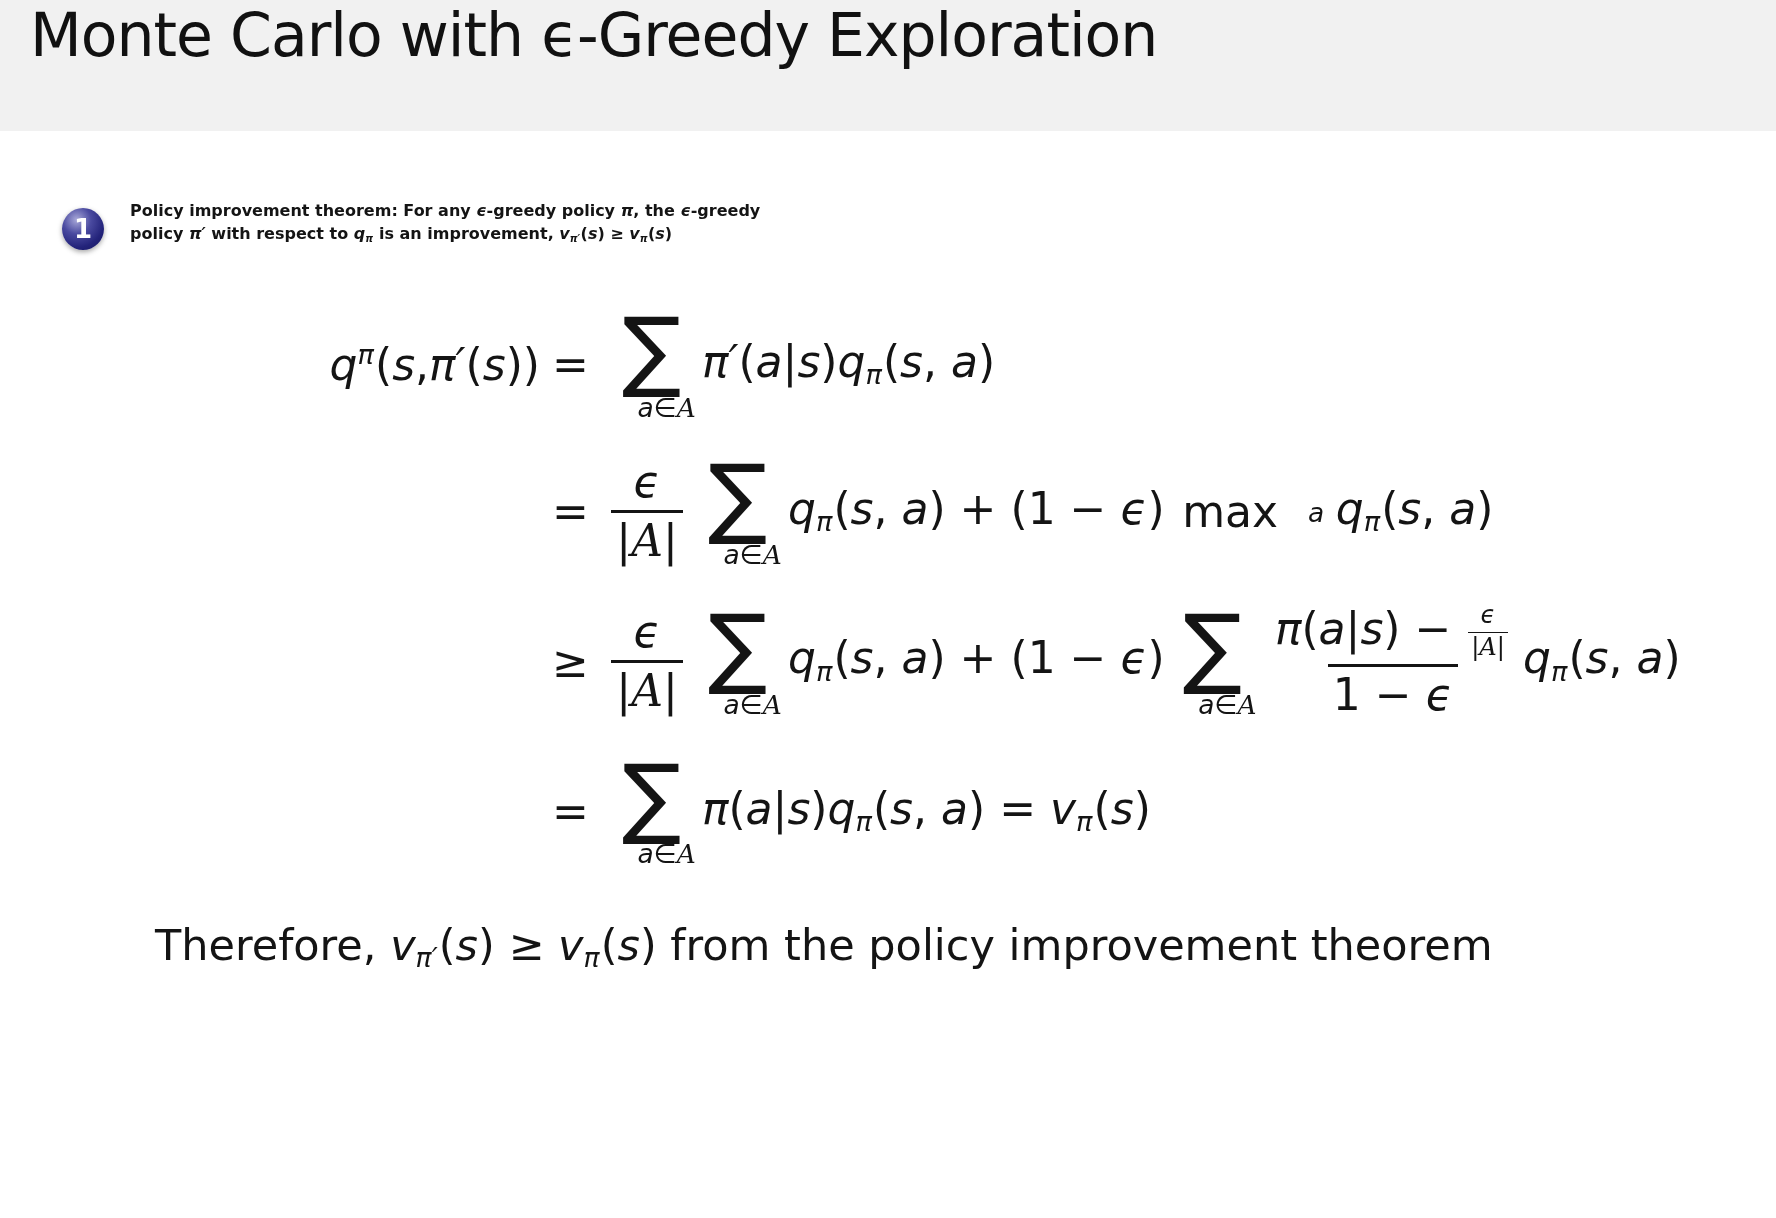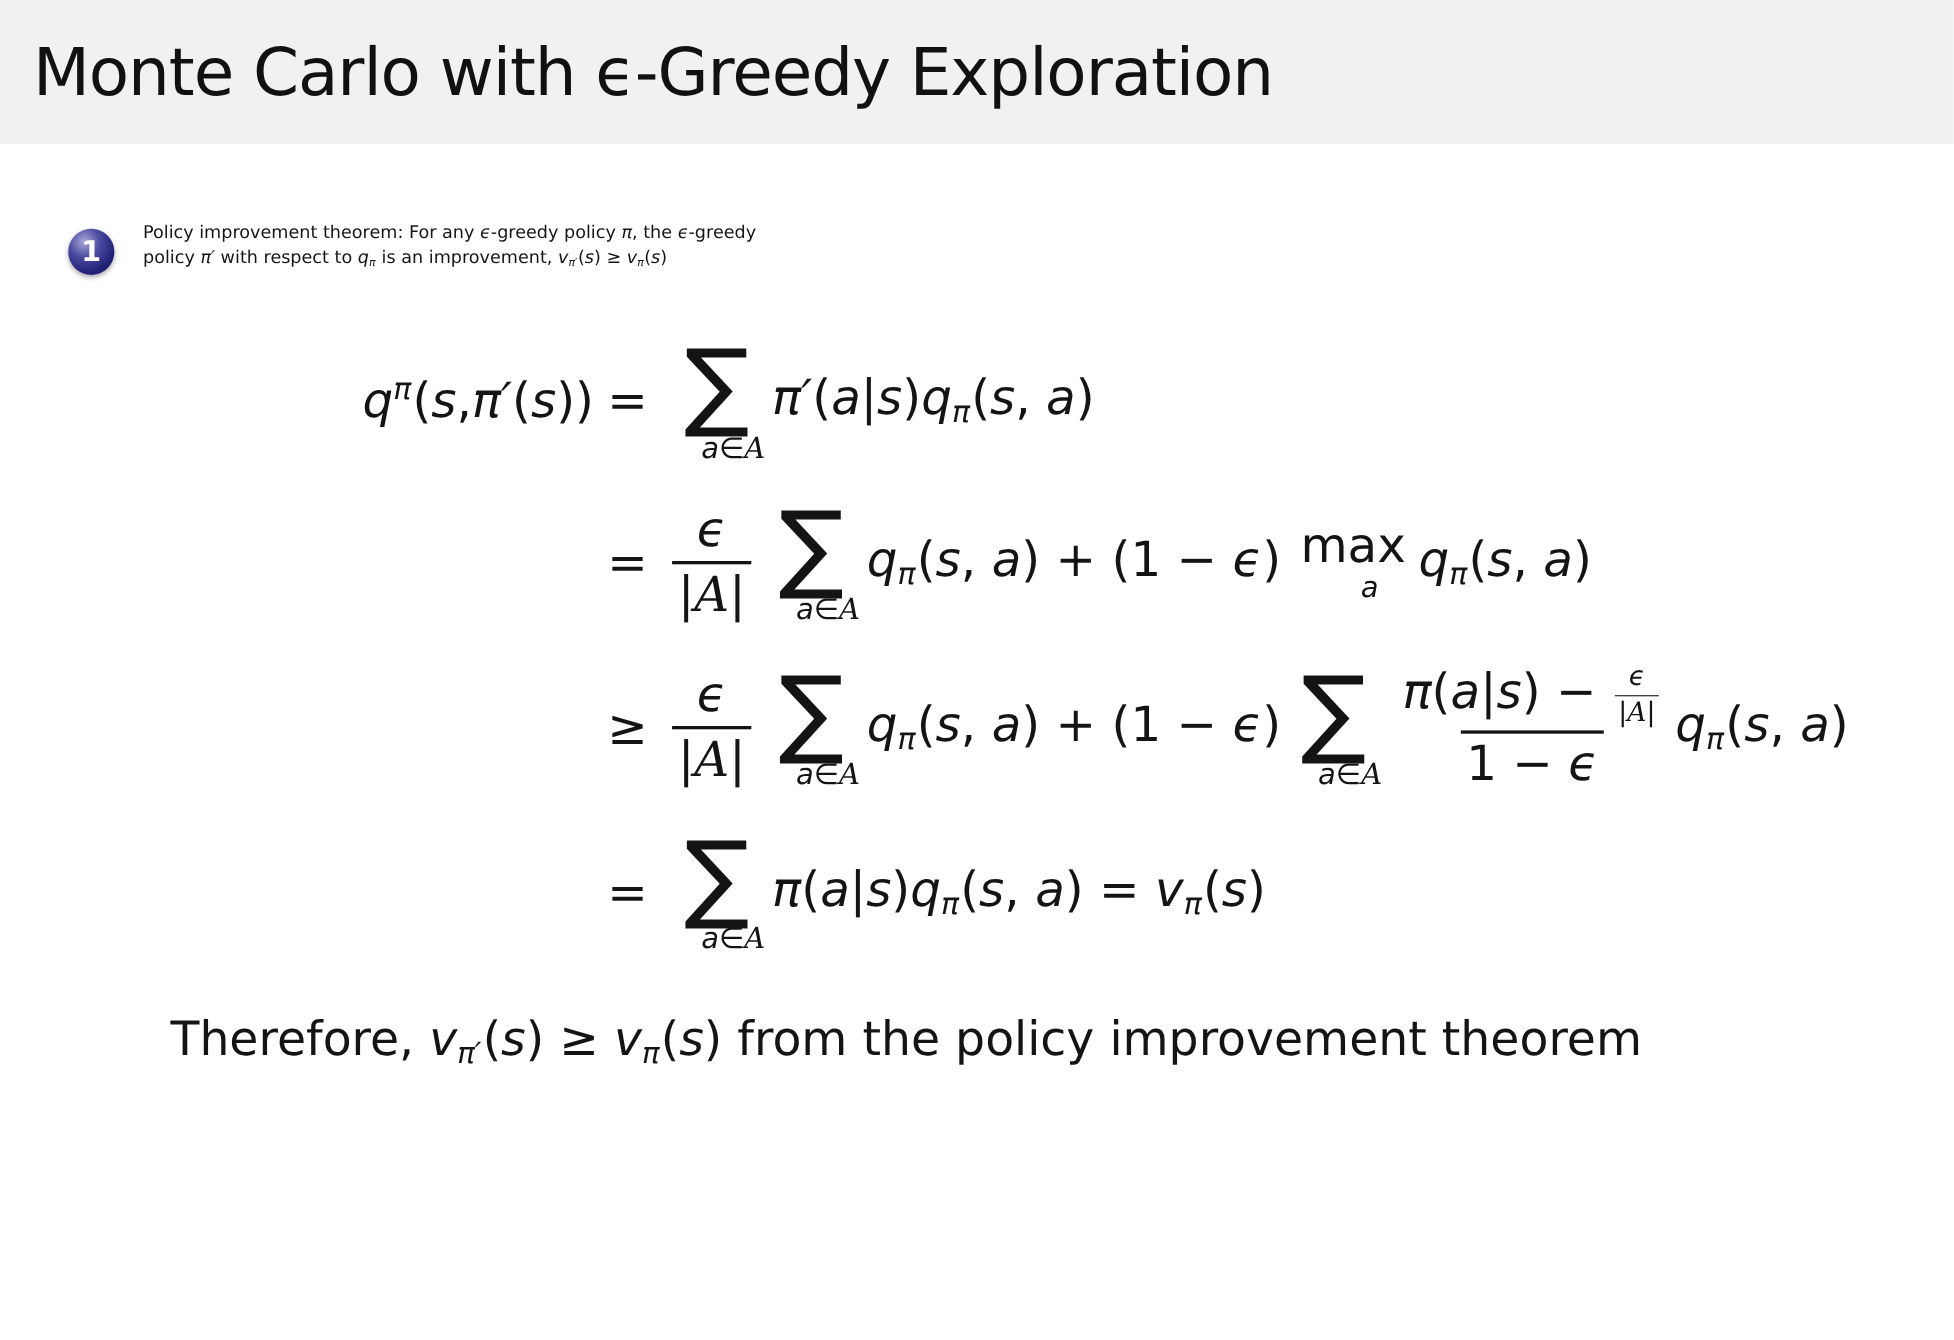--- a/index.html
+++ b/index.html
@@ -7,21 +7,21 @@
   body {
     font-family:"DejaVu Sans", sans-serif;
     background:#ffffff;
     color:#141414;
     overflow:hidden;
   }
   .titlebar {
     height:131px;
     background:#f1f1f1;
     display:flex;
-    align-items:center;
+    align-items:flex-start;
     padding:0 30px;
   }
   .titlebar h1 {
     font-size:60px;
     font-weight:500;
     letter-spacing:-1px;
     color:#111111;
   }
   .bullet {
     display:flex;
@@ -38,41 +38,42 @@
     font-size:26px;
     font-weight:600;
     display:flex; align-items:center; justify-content:center;
     flex:0 0 auto;
     margin-top:9px;
   }
   .bullet-text {
     font-size:43px;
     line-height:1.45;
     max-width:1560px;
+    font-weight:bold;
   }
   .math { font-size:inherit; }
   .m-i  { font-style:italic; }
   .m-r  { font-style:normal; }
   .m-cal{ font-family:"DejaVu Serif", serif; font-style:italic; }
   .m-sub{ font-size:0.62em; vertical-align:-0.28em; margin-right:0.04em; }
   .m-frac{
     display:inline-flex; flex-direction:column; align-items:center;
     vertical-align:middle; margin:0 0.16em; line-height:1.15; text-align:center;
   }
   .m-num{ padding:0 0.12em 0.06em; }
   .m-den{ border-top:0.07em solid currentColor; padding:0.06em 0.12em 0; }
   .m-frac .m-frac{ font-size:0.55em; margin:0 0.12em; }
   .m-sum{
     display:inline-flex; flex-direction:column; align-items:center;
     vertical-align:middle; margin:0 0.14em 0 0.08em; line-height:1;
   }
   .m-sigma{ font-size:2em; line-height:0.95; }
   .m-lim{ font-size:0.6em; margin-top:0.12em; white-space:nowrap;margin-left:30px; }
   .m-under{
-    display:inline-flex; flex-direction:column; align-items:center;
+    display:inline-flex; flex-direction:row; align-items:center;
     vertical-align:middle; line-height:1; margin:0 0.08em;
   }
   .m-top{ line-height:1; }
   .m-under .m-lim{ margin-top:0.08em; }
   .m-sp{ display:inline-block; width:0.18em; }
   .eq-block{ margin:58px 0 0 210px; font-size:44px; }
   .eq-row{ display:flex; align-items:center; margin-bottom:34px; }
   .eq-lhs{ width:330px; display:flex; justify-content:flex-end; white-space:nowrap; }
   .eq-rel{ min-width:64px; text-align:left; padding-left:12px; }
   .eq-rhs{ flex:1; white-space:nowrap; }

